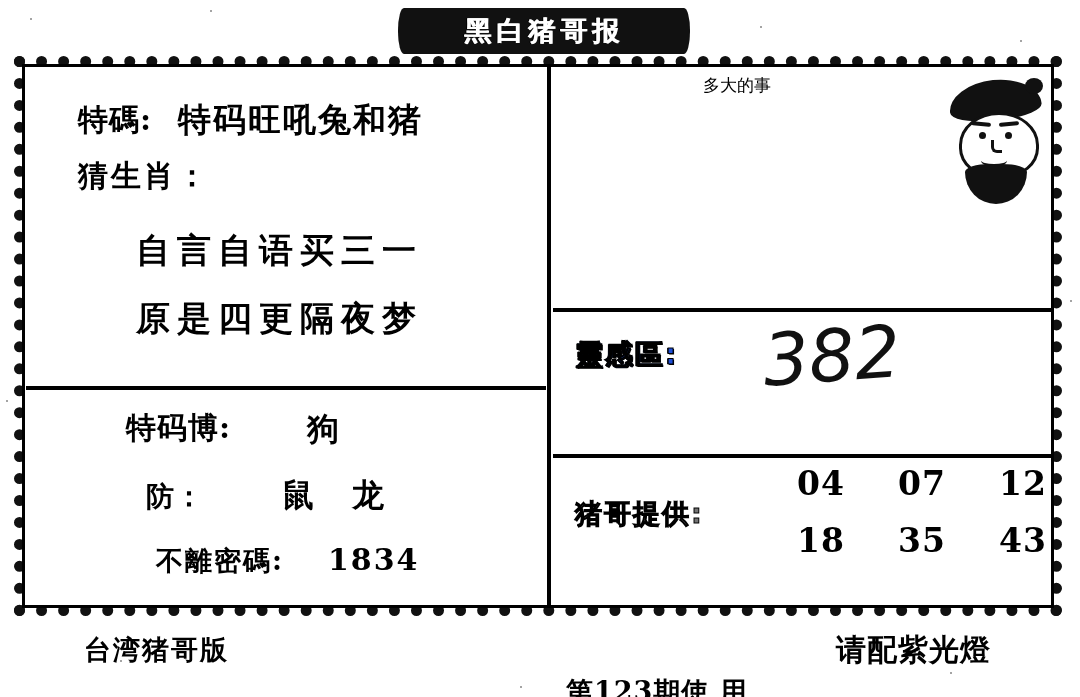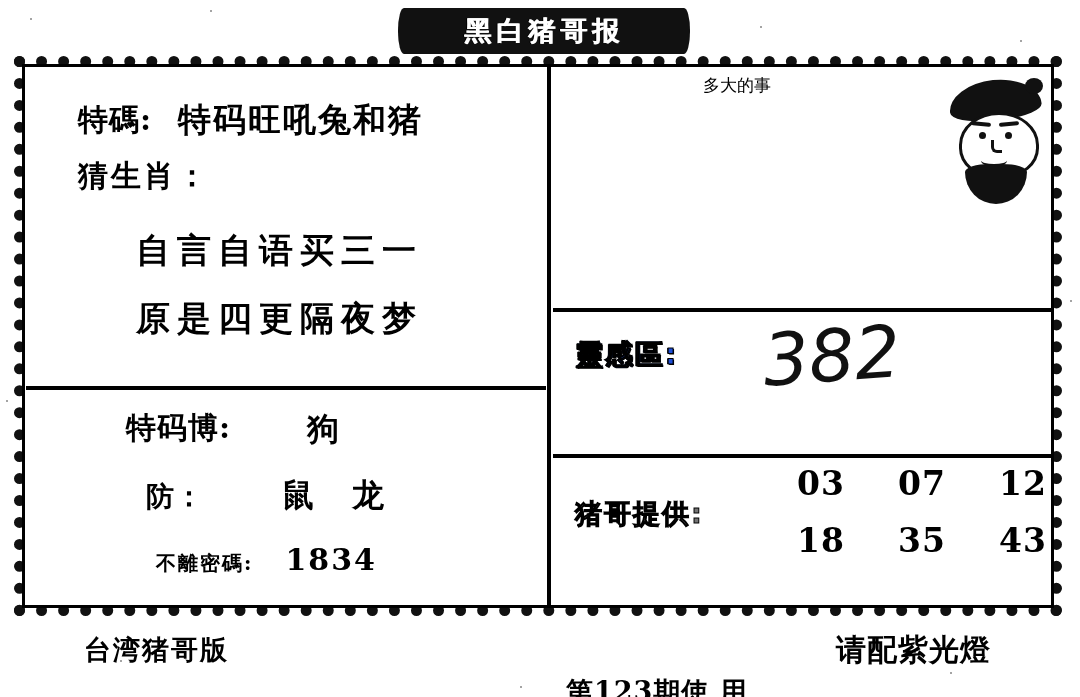--- a/index.html
+++ b/index.html
@@ -188,28 +188,28 @@
   .row-mi {
     position: absolute;
     left: 130px;
     top: 474px;
     display: flex;
     align-items: baseline;
   }
   .lbl-mi {
     font-family: "DejaVu Serif", serif;
     font-weight: bold;
-    font-size: 20px;
+    font-size: 27px;
     letter-spacing: 2px;
   }
   .val-mi {
     font-family: "DejaVu Serif", serif;
     font-weight: bold;
     font-size: 30px;
-    margin-left: 32px;
+    margin-left: 44px;
     letter-spacing: 2px;
   }
 
   
   .right {
     position: absolute;
     left: 553px;
     top: 68px;
     width: 500px;
     height: 684px;
@@ -474,21 +474,21 @@
 
     <div class="linggan-label">靈感區:</div>
     <div class="linggan-value">382</div>
 
     <div class="hdiv-r2"></div>
 
     <div class="zhuge-label">猪哥提供:</div>
 
     <div class="nums">
       <div class="nrow">
-        <span>03</span>
+        <span>04</span>
         <span>07</span>
         <span>12</span>
       </div>
       <div class="nrow">
         <span>18</span>
         <span>35</span>
         <span>43</span>
       </div>
     </div>
   </div>

